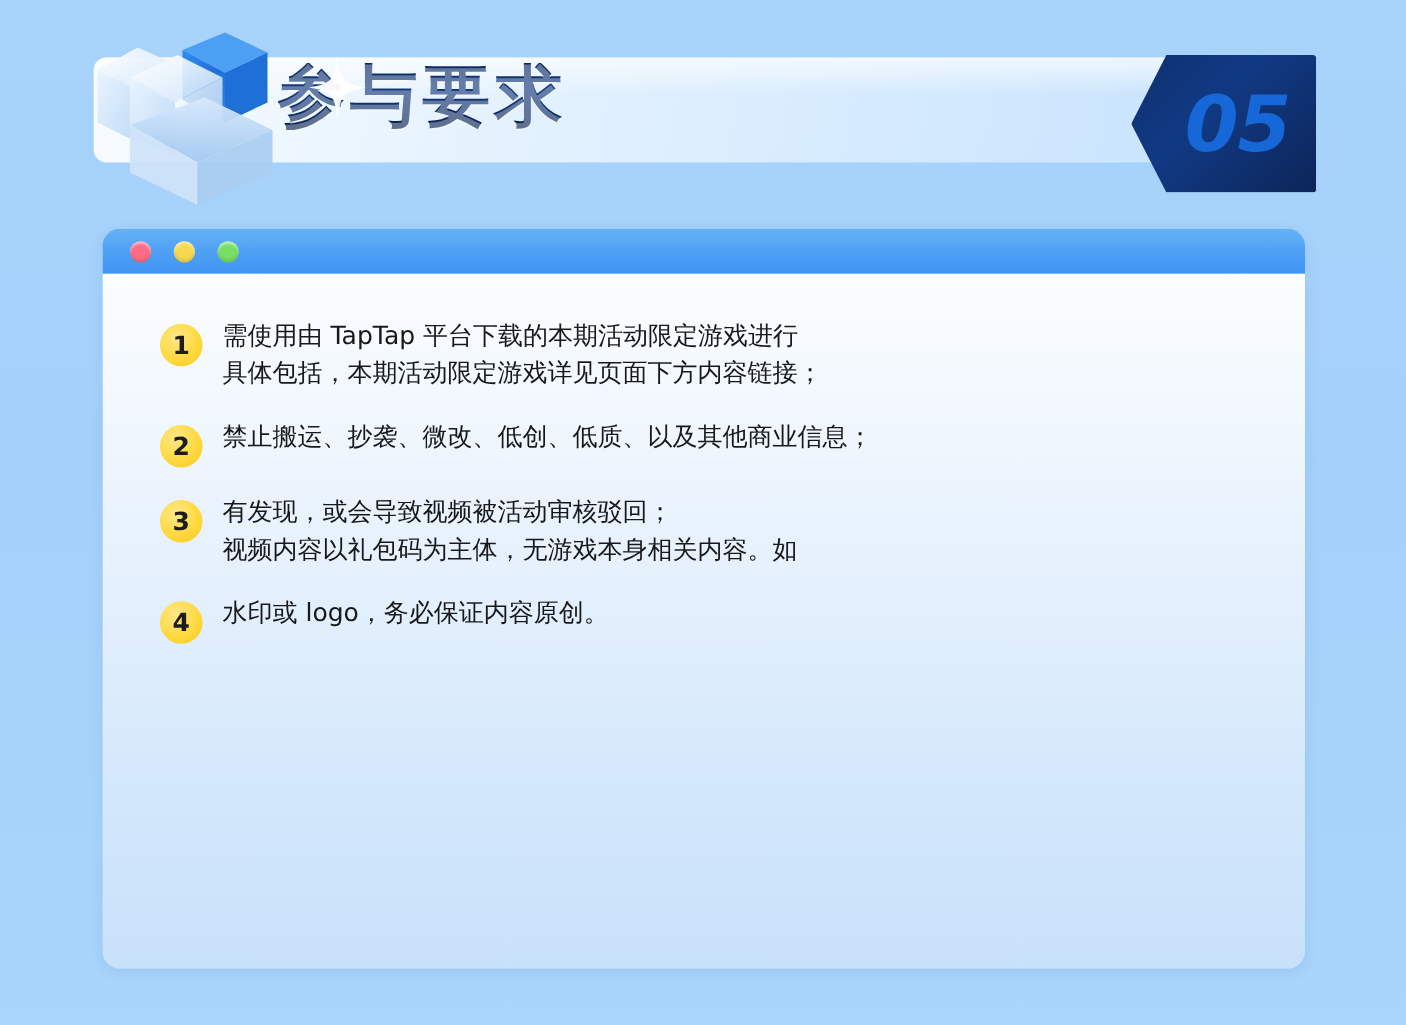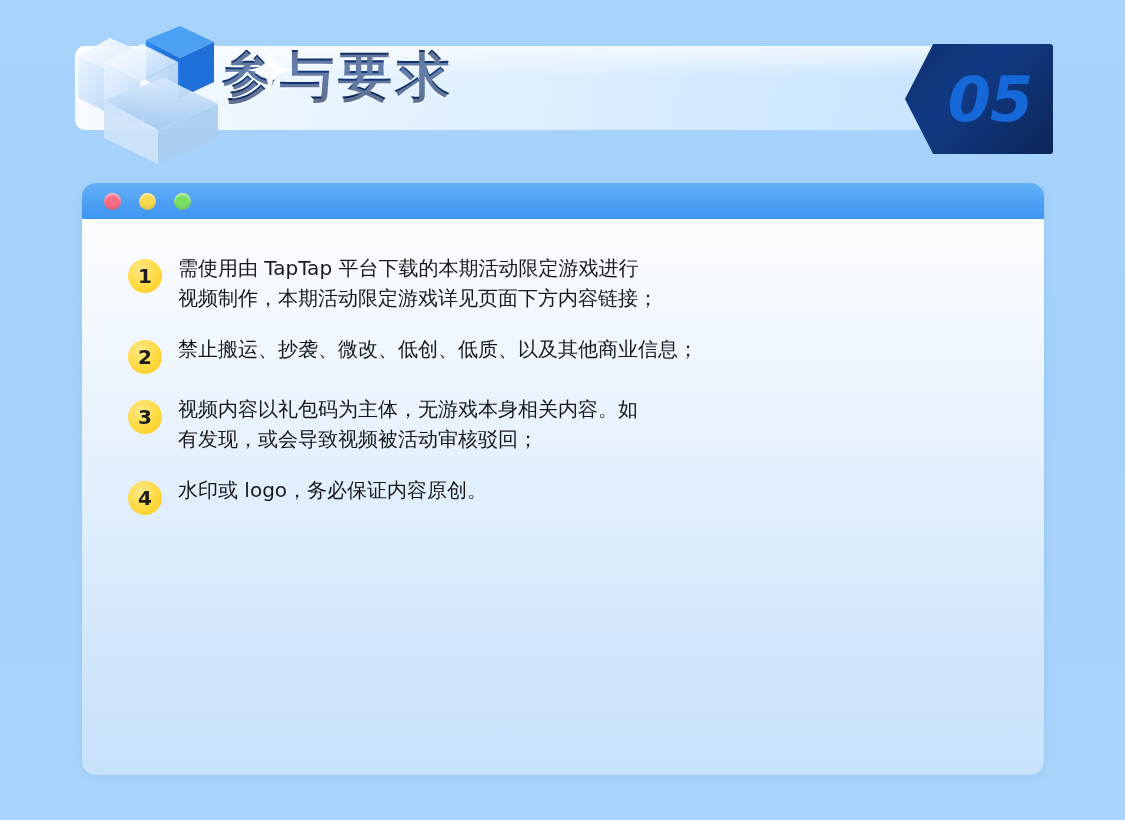--- a/index.html
+++ b/index.html
@@ -302,34 +302,34 @@
       <span class="dot yellow"></span>
       <span class="dot green"></span>
     </div>
 
     <div class="card-body">
       <div id="req-list">
           <div class="req-item">
             <div class="req-badge">1</div>
             <div class="req-text">
               <span class="ln">需使用由 TapTap 平台下载的本期活动限定游戏进行</span>
-              <span class="ln">视频制作，本期活动限定游戏详见页面下方内容链接；</span>
+              <span class="ln">具体包括，本期活动限定游戏详见页面下方内容链接；</span>
             </div>
           </div>
           <div class="req-item">
             <div class="req-badge">2</div>
             <div class="req-text">
               <span class="ln">禁止搬运、抄袭、微改、低创、低质、以及其他商业信息；</span>
             </div>
           </div>
           <div class="req-item">
             <div class="req-badge">3</div>
             <div class="req-text">
+              <span class="ln">有发现，或会导致视频被活动审核驳回；</span>
               <span class="ln">视频内容以礼包码为主体，无游戏本身相关内容。如</span>
-              <span class="ln">有发现，或会导致视频被活动审核驳回；</span>
             </div>
           </div>
           <div class="req-item">
             <div class="req-badge">4</div>
             <div class="req-text">
               <span class="ln">水印或 logo，务必保证内容原创。</span>
             </div>
           </div>
         </div>
     </div>

